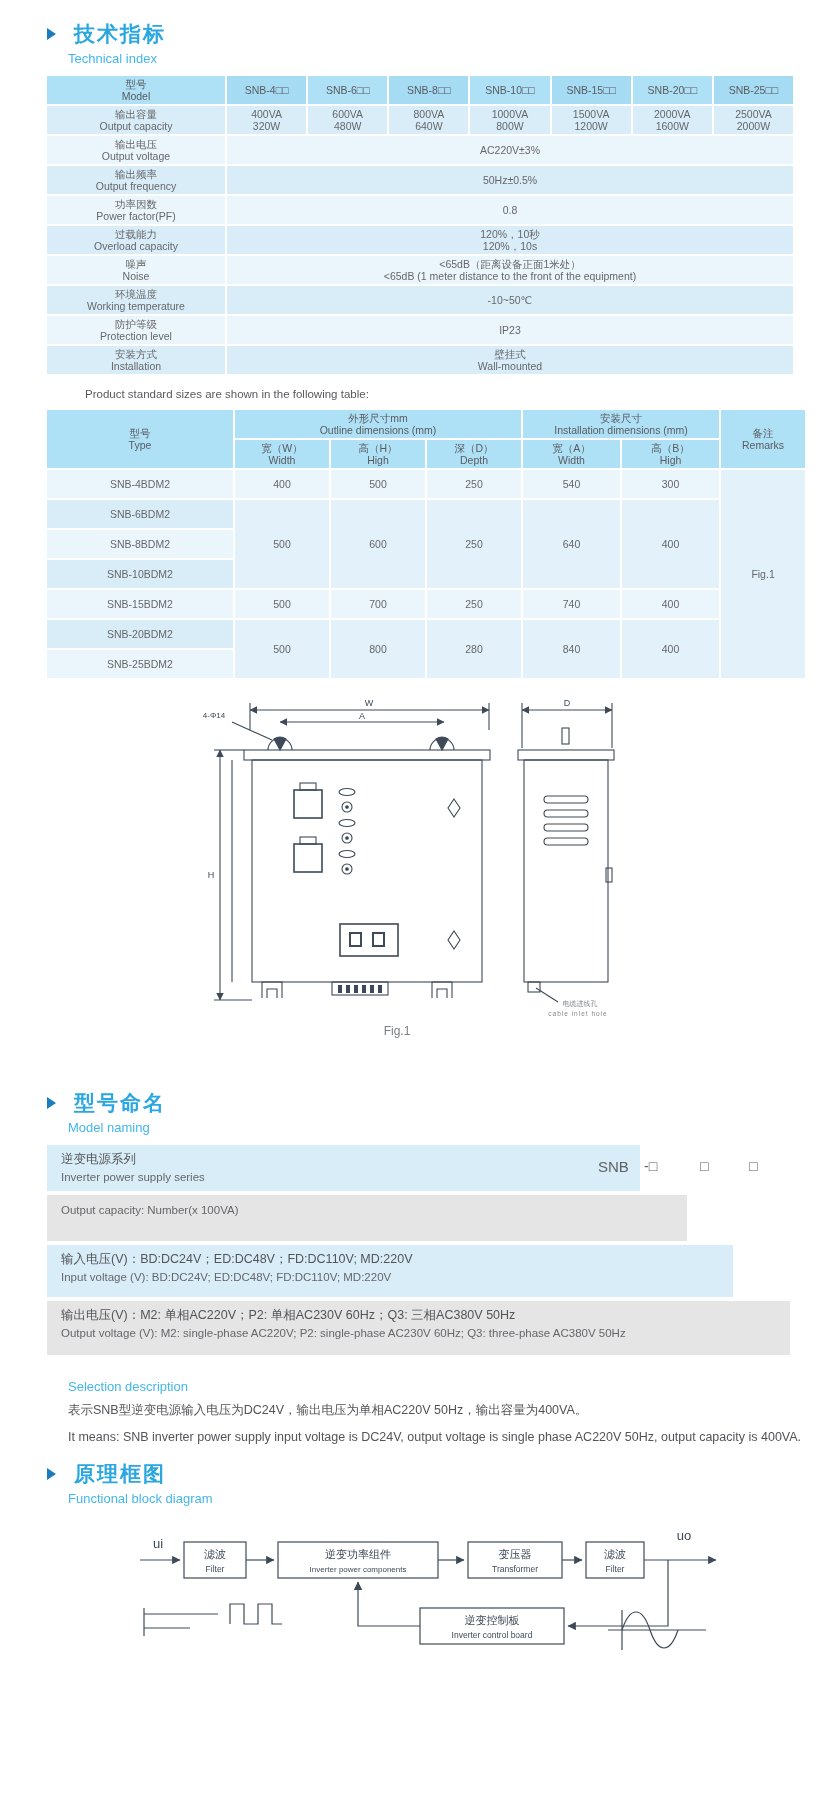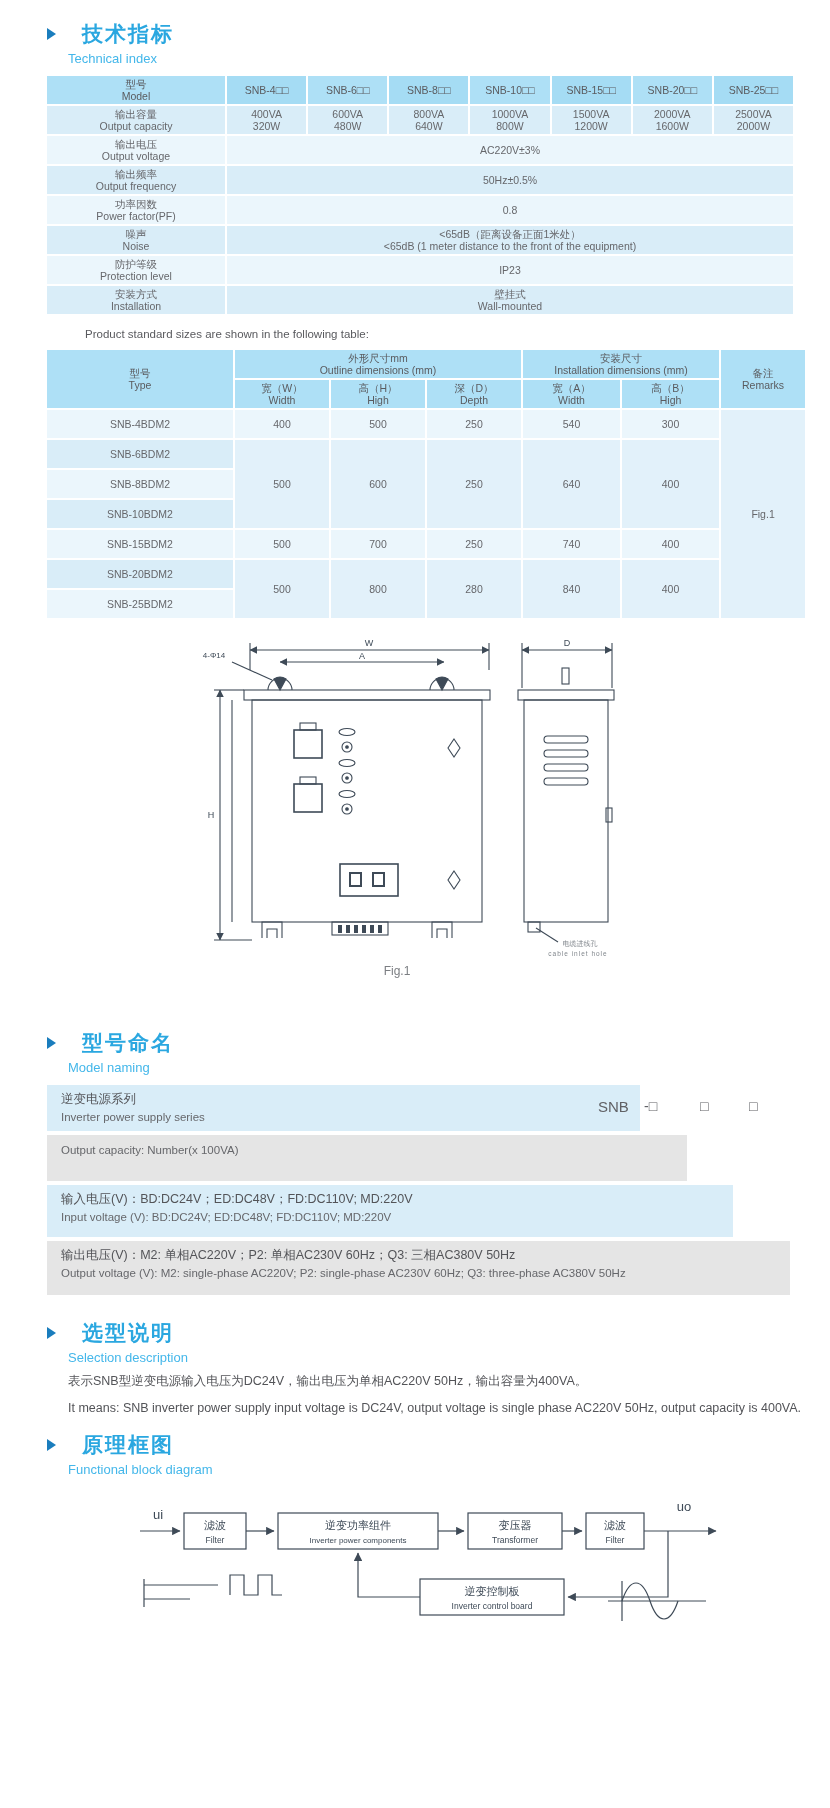--- a/index.html
+++ b/index.html
@@ -1,19 +1,19 @@
 <!DOCTYPE html>
 <html><head>
 <meta charset="utf-8">
 <style>
   html,body{margin:0;padding:0;}
   body{width:830px;height:1808px;overflow:hidden;background:#ffffff;
        font-family:"Liberation Sans","DejaVu Sans",sans-serif;color:#595a5e;}
   .page{padding-top:20px;}
-  .sec-head{display:flex;align-items:center;gap:26px;margin-left:47px;}
+  .sec-head{display:flex;align-items:center;gap:18px;margin-left:47px;}
   .tri{width:0;height:0;border-left:9px solid #1a7dbd;border-top:6px solid transparent;border-bottom:6px solid transparent;}
   .sec-title{font-size:21px;font-weight:bold;color:#2aa7e0;letter-spacing:2px;}
   .sec-sub{font-size:13px;color:#44b7ea;margin:3px 16px 0 68px;}
 
   table{border-collapse:separate;border-spacing:2px;table-layout:fixed;}
   .spec{width:750px;margin:8px 0 0 45px;font-size:10.5px;}
   .spec th,.spec td{font-weight:normal;text-align:center;vertical-align:middle;
        padding:1px 2px;line-height:12.5px;height:26px;color:#66676b;}
   .spec thead th{background:#aee0f6;color:#5a5b5f;}
   .spec thead th:nth-child(even){background:#a5dcf4;}
@@ -148,26 +148,45 @@
         <th>
             <div>功率因数</div>
             <div>Power factor(PF)</div>
           </th>
         <td colspan="7">
             <div>0.8</div>
           </td>
       </tr>
       <tr>
         <th>
+            <div>过载能力</div>
+            <div>Overload capacity</div>
+          </th>
+        <td colspan="7">
+            <div>120%，10秒</div>
+            <div>120%，10s</div>
+          </td>
+      </tr>
+      <tr>
+        <th>
             <div>噪声</div>
             <div>Noise</div>
           </th>
         <td colspan="7">
             <div>&lt;65dB（距离设备正面1米处）</div>
             <div>&lt;65dB (1 meter distance to the front of the equipment)</div>
+          </td>
+      </tr>
+      <tr>
+        <th>
+            <div>环境温度</div>
+            <div>Working temperature</div>
+          </th>
+        <td colspan="7">
+            <div>-10~50℃</div>
           </td>
       </tr>
       <tr>
         <th>
             <div>防护等级</div>
             <div>Protection level</div>
           </th>
         <td colspan="7">
             <div>IP23</div>
           </td>
@@ -392,24 +411,20 @@
         <div class="len">Output voltage (V): M2: single-phase AC220V; P2: single-phase AC230V 60Hz; Q3: three-phase AC380V 50Hz</div>
       </div>
       <div class="lcode">SNB</div>
       <div class="lsym sym0">-□</div>
       <div class="lsym sym1">□</div>
       <div class="lsym sym2">□</div>
     </div>
   </div>
 
   <div class="sec-selection">
-    <div class="sec-head">
-      <span class="tri"></span>
-      <span class="sec-title">选型说明</span>
-    </div>
     <div class="sec-sub">Selection description</div>
     <div class="sel">
       <p>表示SNB型逆变电源输入电压为DC24V，输出电压为单相AC220V 50Hz，输出容量为400VA。</p>
       <p>It means: SNB inverter power supply input voltage is DC24V, output voltage is single phase AC220V 50Hz, output capacity is 400VA.</p>
     </div>
   </div>
 
   <div class="sec-block">
     <div class="sec-head">
       <span class="tri"></span>

